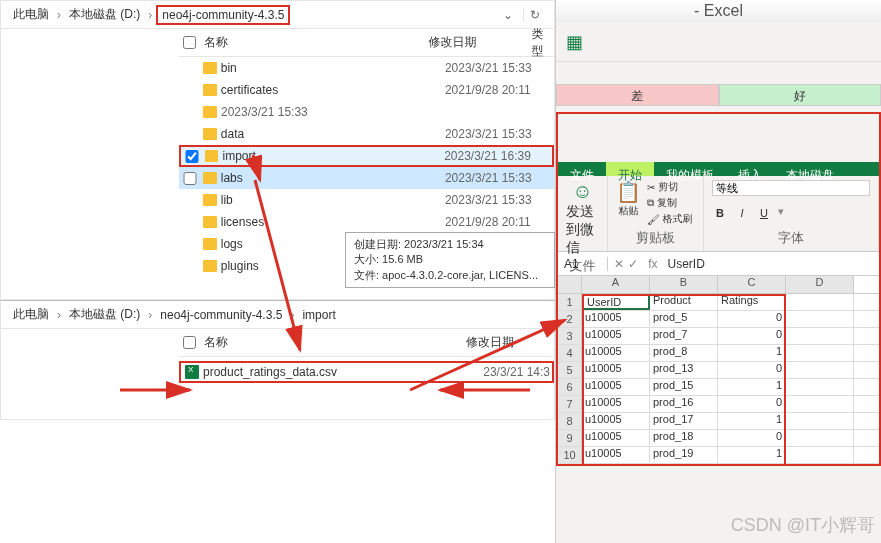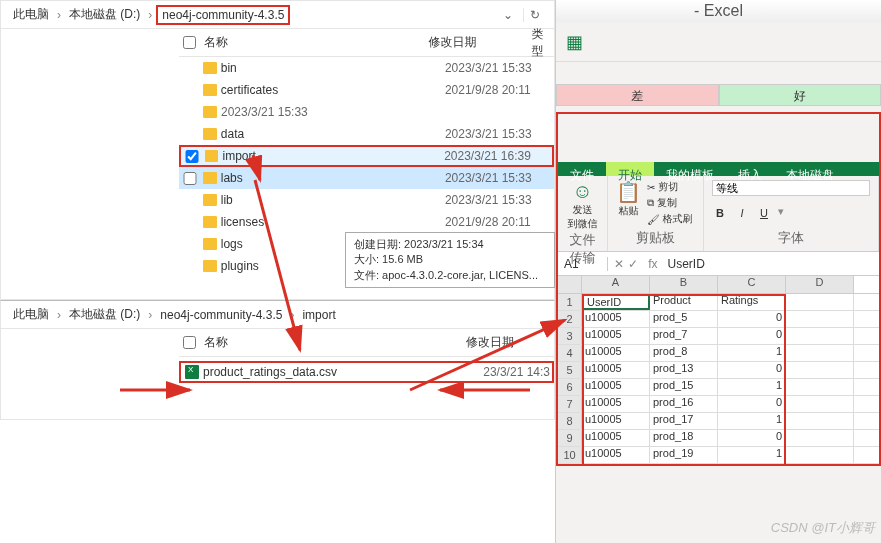--- a/index.html
+++ b/index.html
@@ -67,21 +67,21 @@
 .sheet { background: #fff; position: relative; }
 .col-headers { height: 18px; display: flex; border-bottom: 1px solid #ccc; }
 .row-header { width: 24px; border-right: 1px solid #ccc; text-align: center; background: #e6e6e6; font-size: 11px; color: #555; display: flex; align-items: center; justify-content: center; }
 .col-header { width: 68px; border-right: 1px solid #ccc; text-align: center; background: #e6e6e6; font-size: 11px; color: #555; }
 .sheet-row { height: 17px; display: flex; border-bottom: 1px solid #dcdcdc; }
 .cell { width: 68px; border-right: 1px solid #dcdcdc; padding: 0 3px; font-size: 11px; overflow: hidden; white-space: nowrap; }
 .cell.num { text-align: right; }
 .cell.selected { border: 2px solid #217346; }
 .data-border { position: absolute; border: 2.5px solid #d93025; left: 24px; top: 18px; width: 204px; height: 172px; pointer-events: none; }
 
-.watermark { position: absolute; right: 6px; bottom: 6px; color: #bbb; font-size: 13px; font-style: italic; }
+.watermark { position: absolute; right: 6px; bottom: 6px; color: #bbb; font-size: 18px; }
 
 
 .arrow { position: absolute; pointer-events: none; z-index: 20; }
 </style>
 </head>
 <body>
 
 <div class="explorer-top">
   <div class="breadcrumb">
     <span class="bc-item">此电脑</span>
@@ -207,21 +207,21 @@
     <div class="ribbon-tabs" id="ribbon-tabs">
         <div class="ribbon-tab">文件</div>
         <div class="ribbon-tab active">开始</div>
         <div class="ribbon-tab">我的模板</div>
         <div class="ribbon-tab">插入</div>
         <div class="ribbon-tab">本地磁盘</div>
       </div>
     <div class="ribbon-body">
       <div class="rb-group" style="width:50px;">
         <div class="rb-big-icon">☺</div>
-        <div style="text-align:center;font-size:10px;white-space:pre-line;">发送
+        <div style="text-align:left;font-size:14px;white-space:pre-line;">发送
 到微信</div>
         <div class="rb-label">文件传输</div>
       </div>
       <div class="rb-group" style="width:96px;">
         <div style="display:flex;gap:6px;">
           <div style="text-align:center;">
             <div class="rb-big-icon">📋</div>
             <div style="font-size:10px;">粘贴</div>
           </div>
           <div style="display:flex;flex-direction:column;gap:2px;font-size:10px;">

